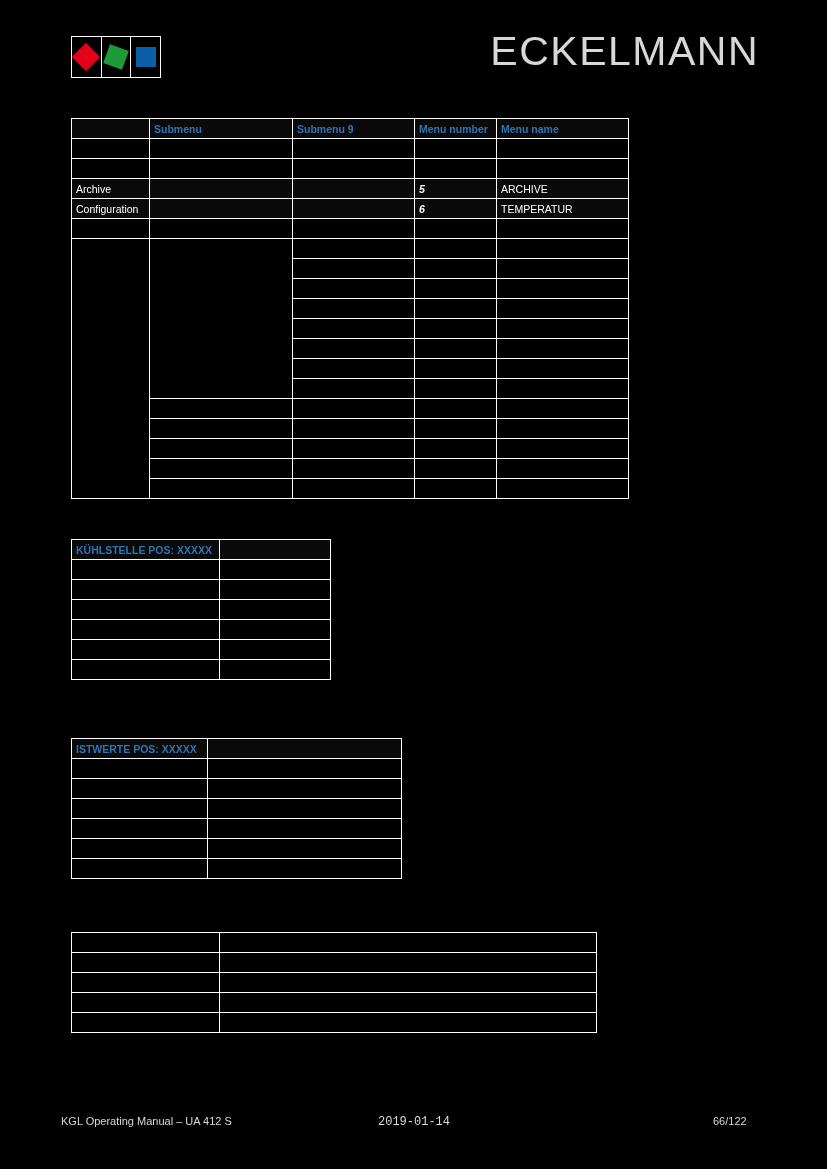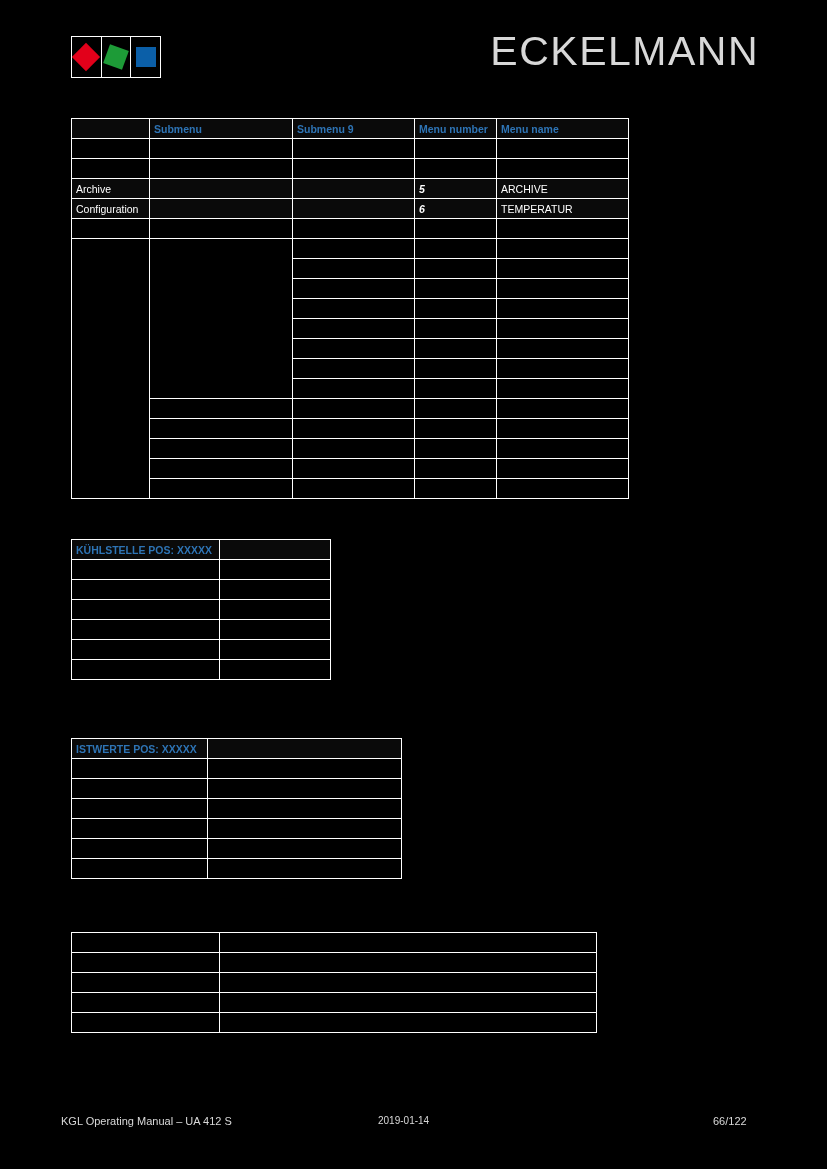--- a/index.html
+++ b/index.html
@@ -172,22 +172,23 @@
     position: absolute;
     left: 61px;
     top: 6px;
     font-size: 11px;
     color: #d9d9d9;
   }
   .footer-center {
     position: absolute;
     left: 378px;
     top: 6px;
-    font-size: 10px;
+    font-size: 12px;
     color: #d9d9d9;
+    font-family: Liberation Mono, monospace;
   }
   .footer-right {
     position: absolute;
     left: 713px;
     top: 6px;
     font-size: 11px;
     color: #d9d9d9;
   }
 </style>
 </head>

